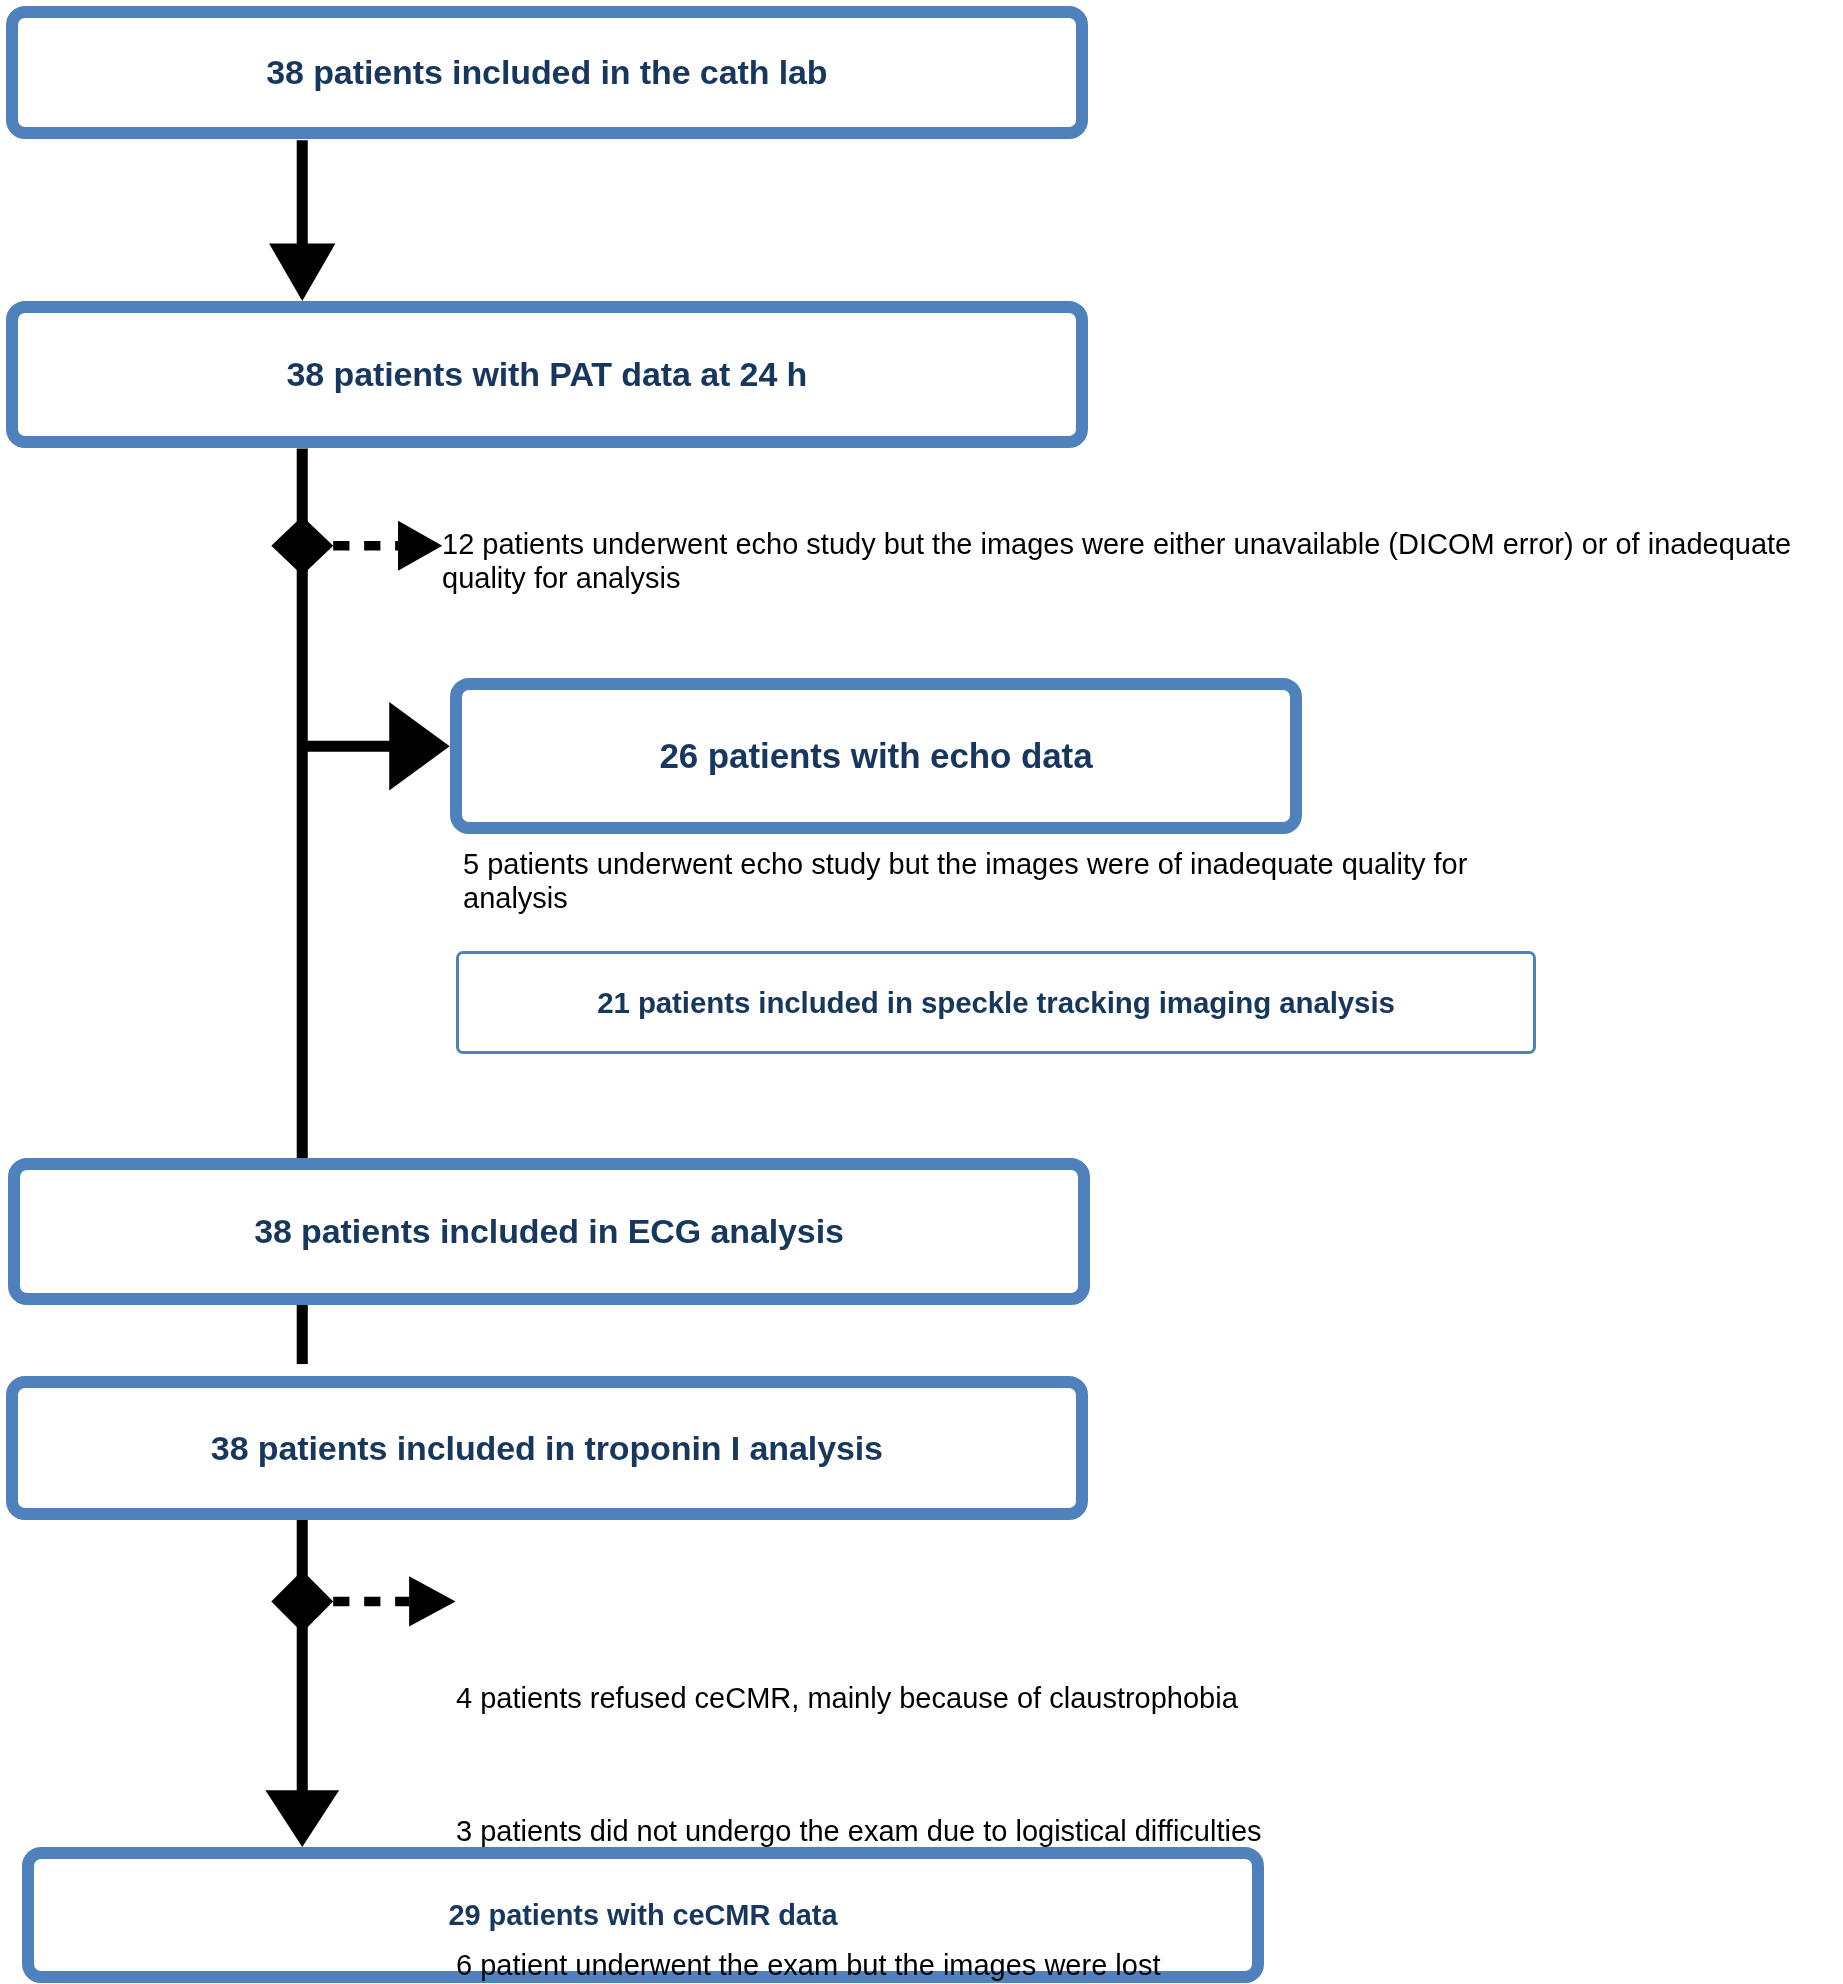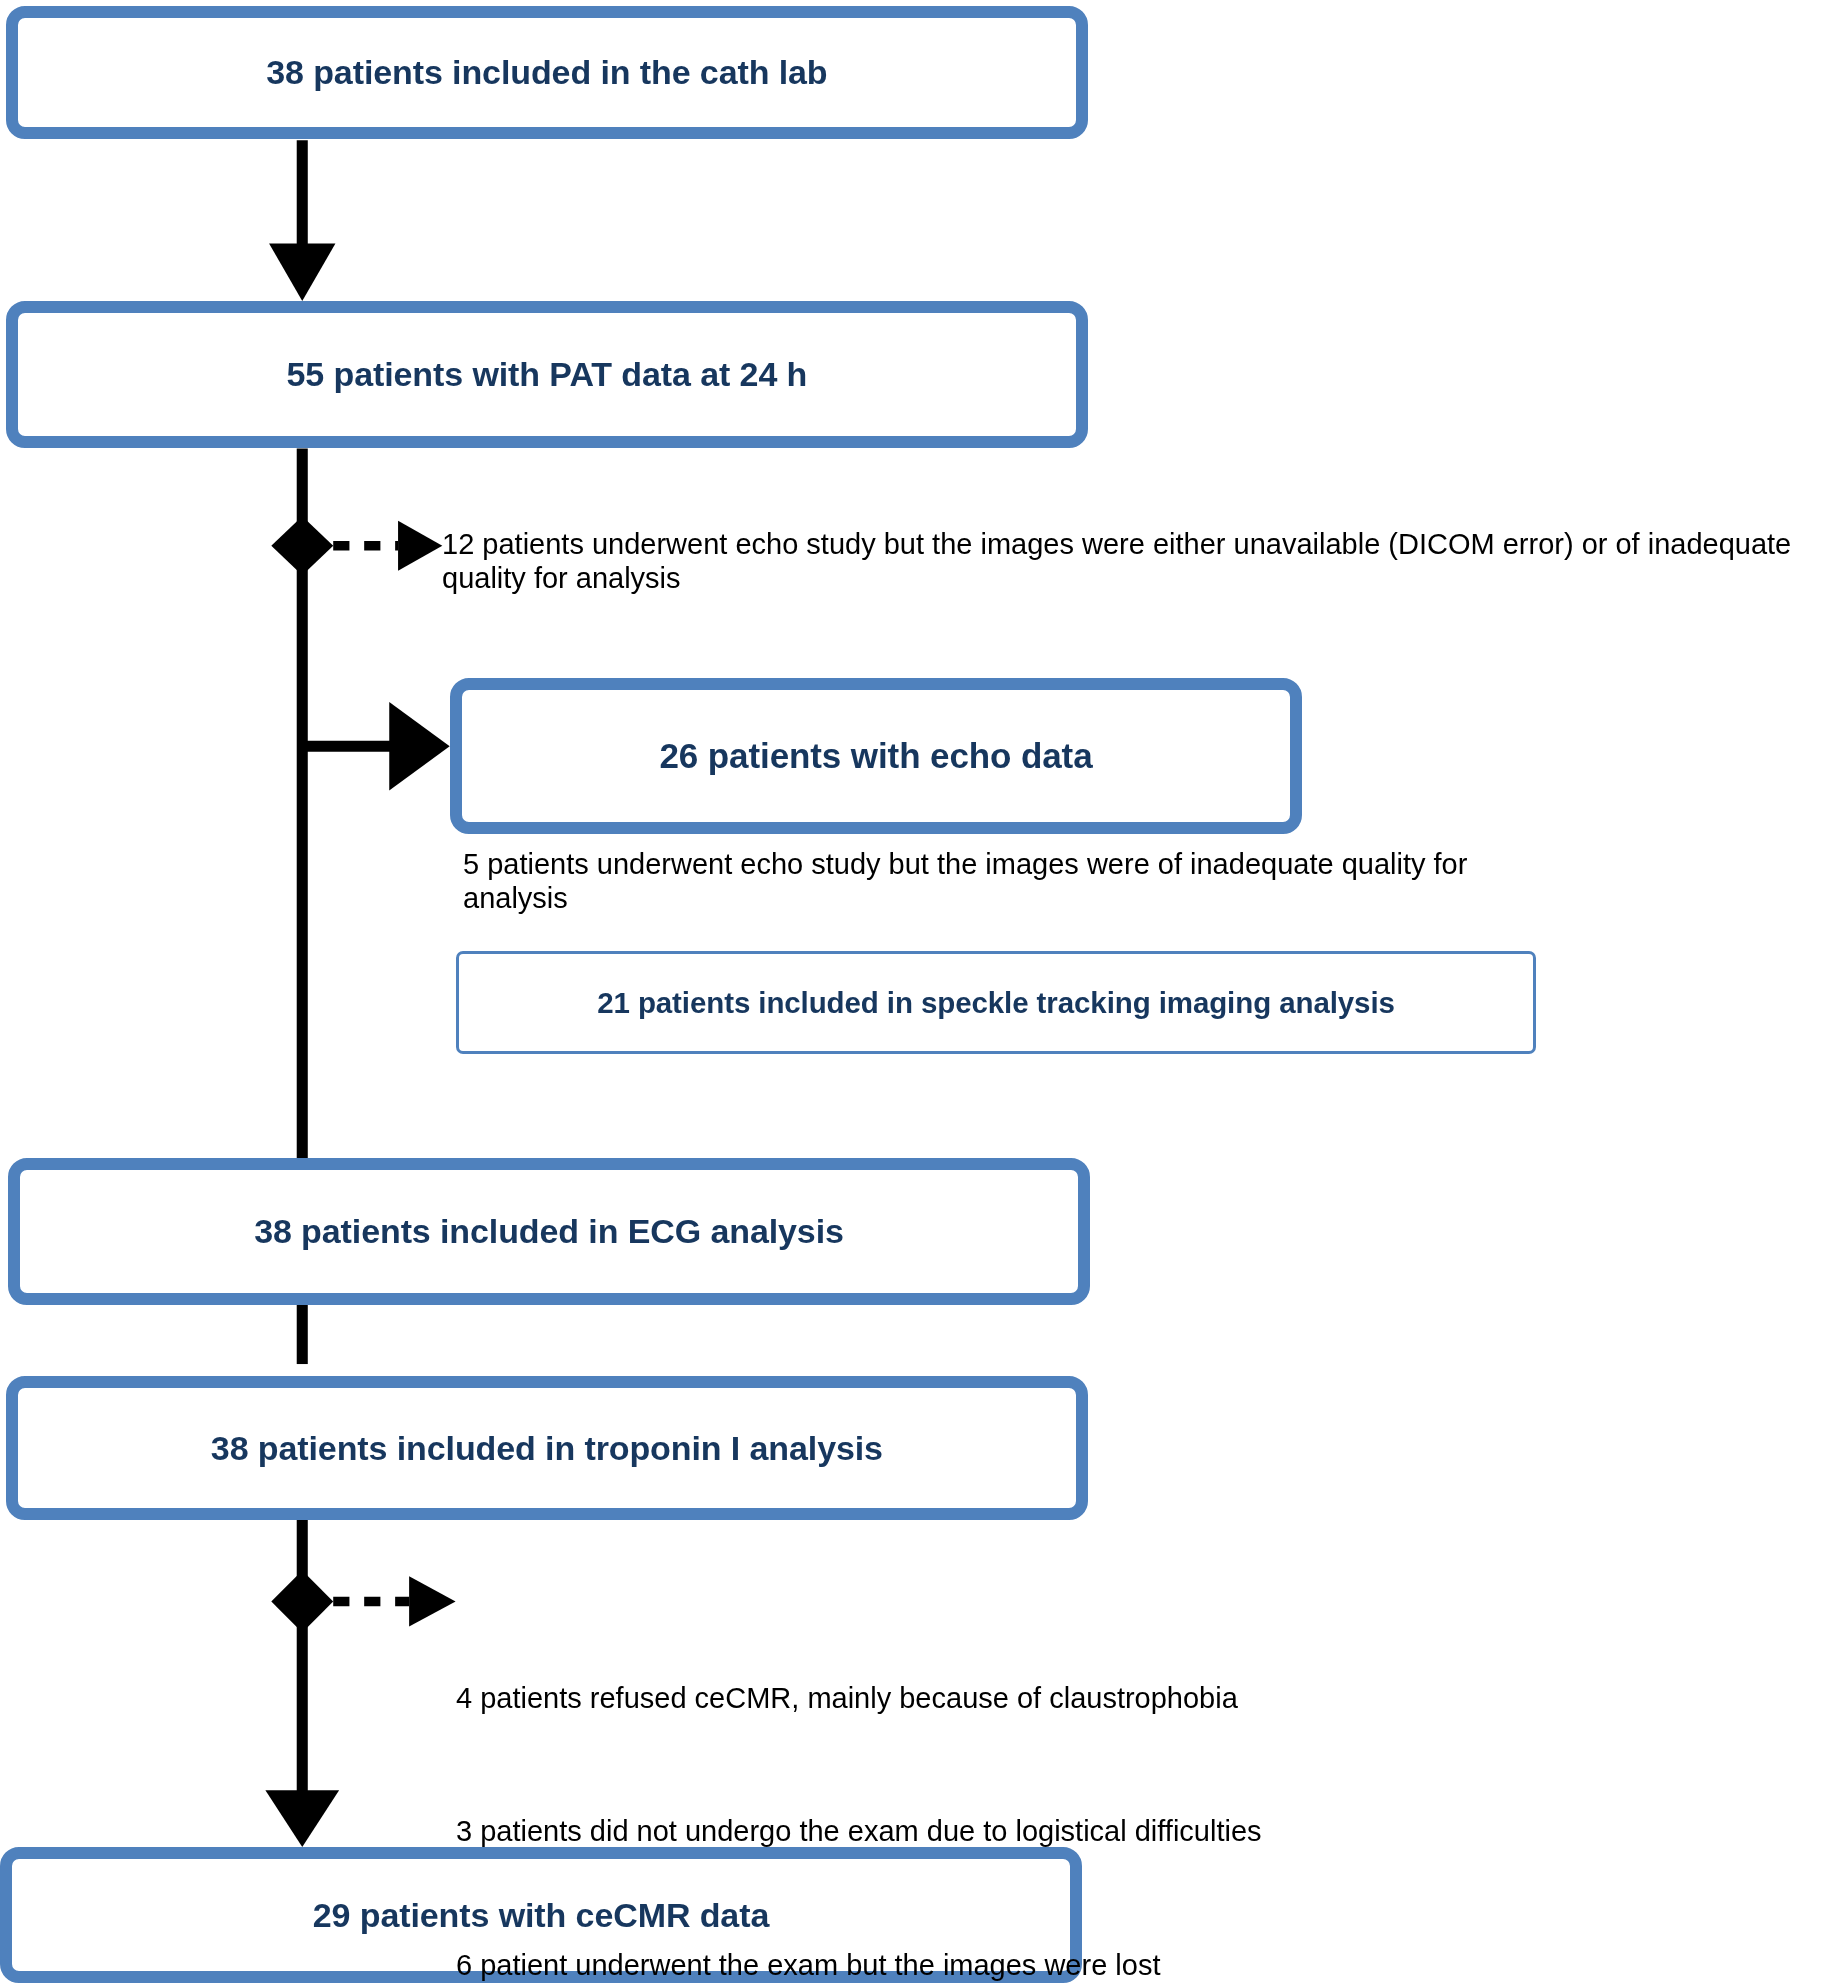--- a/index.html
+++ b/index.html
@@ -30,21 +30,21 @@
     border-width:3.7px;
     border-radius:7px;
   }
 
   .b-cathlab   {left:5.9px;  top:5.9px;    width:1082px; height:133px; font-size:34px;}
   .b-pat       {left:5.9px;  top:301px;  width:1082px; height:147px; font-size:34px;}
   .b-echo      {left:450px;top:678px;  width:852px; height:156px; font-size:35px;}
   .b-speckle   {left:456px;top:951px; width:1080px; height:103px; font-size:29.5px;}
   .b-ecg       {left:8px;  top:1158px; width:1082px; height:147px; font-size:34px;}
   .b-troponin  {left:5.9px;  top:1360px; width:1082px; height:144px; font-size:34px;margin-top:16px;}
-  .b-cecmr     {left:0;  top:1847px; width:1082px; height:136px; font-size:34px;}
+  .b-cecmr     {left:22px;  top:1847px; width:1242px; height:136px; font-size:29px;}
 
   
   .note{
     position:absolute;
     color:#000000;
     font-family:"Liberation Sans", sans-serif;
     font-size:29px;
     line-height:1.16;
     text-align:left;
     z-index:4;
@@ -101,21 +101,21 @@
       <line x1="452" y1="2172" x2="555" y2="2172" stroke="#000000" stroke-width="13" stroke-dasharray="22 20"></line>
       <path d="M555,2138 L618,2172 L555,2206 z" fill="#000000"></path>
     </g>
   </svg>
 
   <div class="box b-cathlab">
     <span>38 patients included in the cath lab</span>
   </div>
 
   <div class="box b-pat">
-    <span>55 patients with PAT data at 24 h</span>
+    <span>38 patients with PAT data at 24 h</span>
   </div>
 
   <div class="box b-echo">
     <span>26 patients with echo data</span>
   </div>
 
   <div class="box thin b-speckle">
     <span>21 patients included in speckle tracking imaging analysis</span>
   </div>
 

